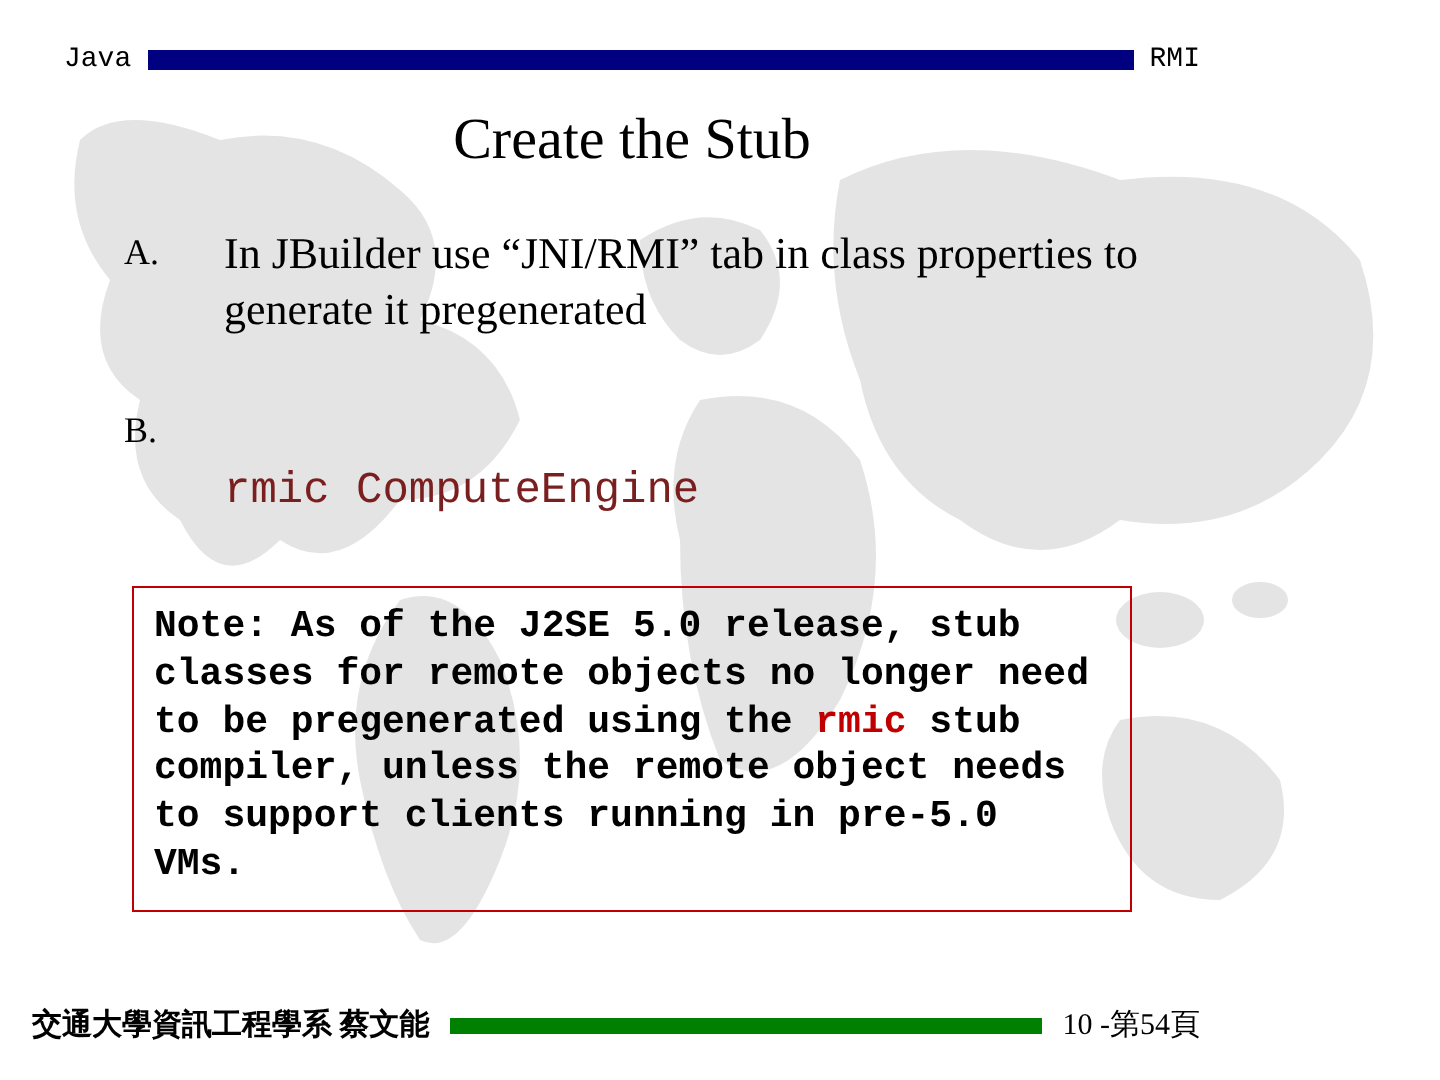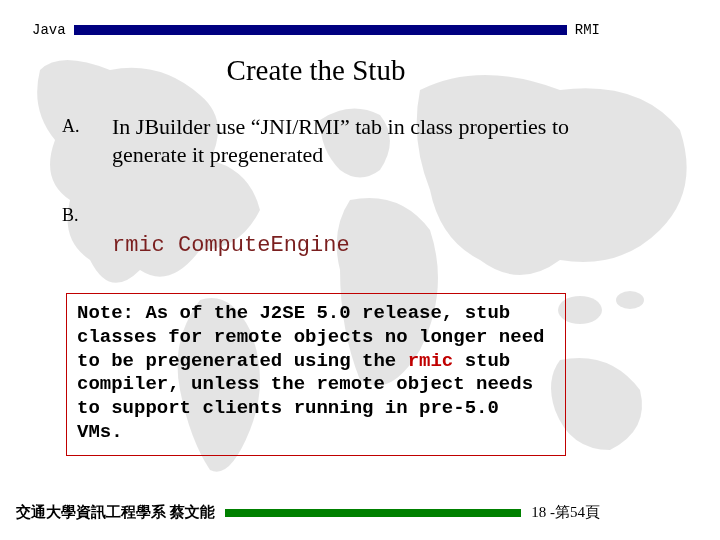--- a/index.html
+++ b/index.html
@@ -137,16 +137,16 @@
 
   </div>
 
   <div class="note-box">
     <span>Note: As of the J2SE 5.0 release, stub classes for remote objects no longer need to be pregenerated using the </span><span class="rmic">rmic</span><span> stub compiler, unless the remote object needs to support clients running in pre-5.0 VMs.</span>
   </div>
 
   <div class="footer">
     <span class="left">交通大學資訊工程學系 蔡文能</span>
     <div class="rule"></div>
-    <span class="right">18 -第54頁</span>
+    <span class="right">10 -第54頁</span>
   </div>
 
 </div>
 
 </body></html>

